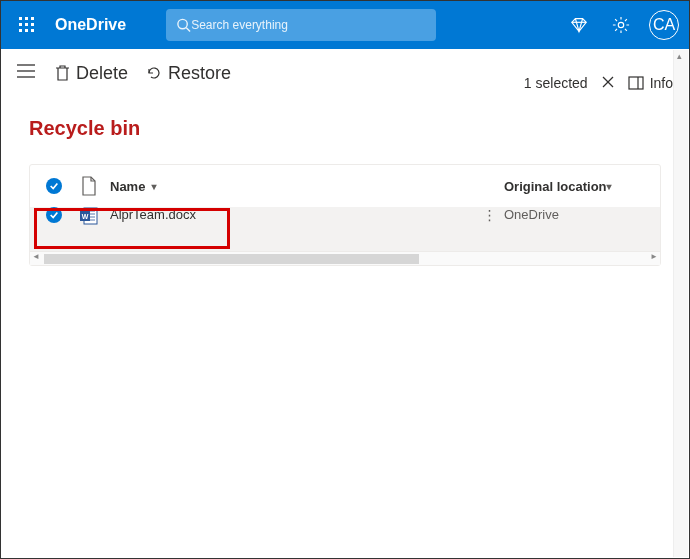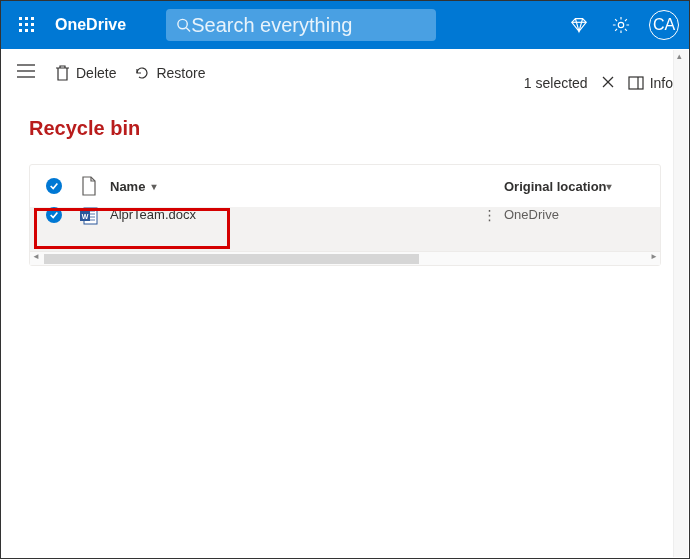--- a/index.html
+++ b/index.html
@@ -47,21 +47,21 @@
       display: flex;
       align-items: center;
       padding: 0 10px;
       color: #fff;
     }
     .search-box input {
       background: transparent;
       border: none;
       outline: none;
       color: #fff;
-      font-size: 20px;
+      font-size: 12px;
       margin-left: 0;
       width: 100%;
     }
     .search-box input::placeholder {
       color: #e8f3fb;
     }
     .header-right {
       margin-left: auto;
       display: flex;
       align-items: center;
@@ -101,21 +101,21 @@
       gap: 18px;
     }
     .hamburger {
       width: 20px;
       cursor: pointer;
     }
     .cmd-btn {
       display: flex;
       align-items: center;
       gap: 6px;
-      font-size: 14px;
+      font-size: 18px;
       color: #323130;
       cursor: pointer;
     }
     .cmd-right {
       margin-left: auto;
       display: flex;
       align-items: center;
       gap: 10px;
       margin-top: 19px;
     }

